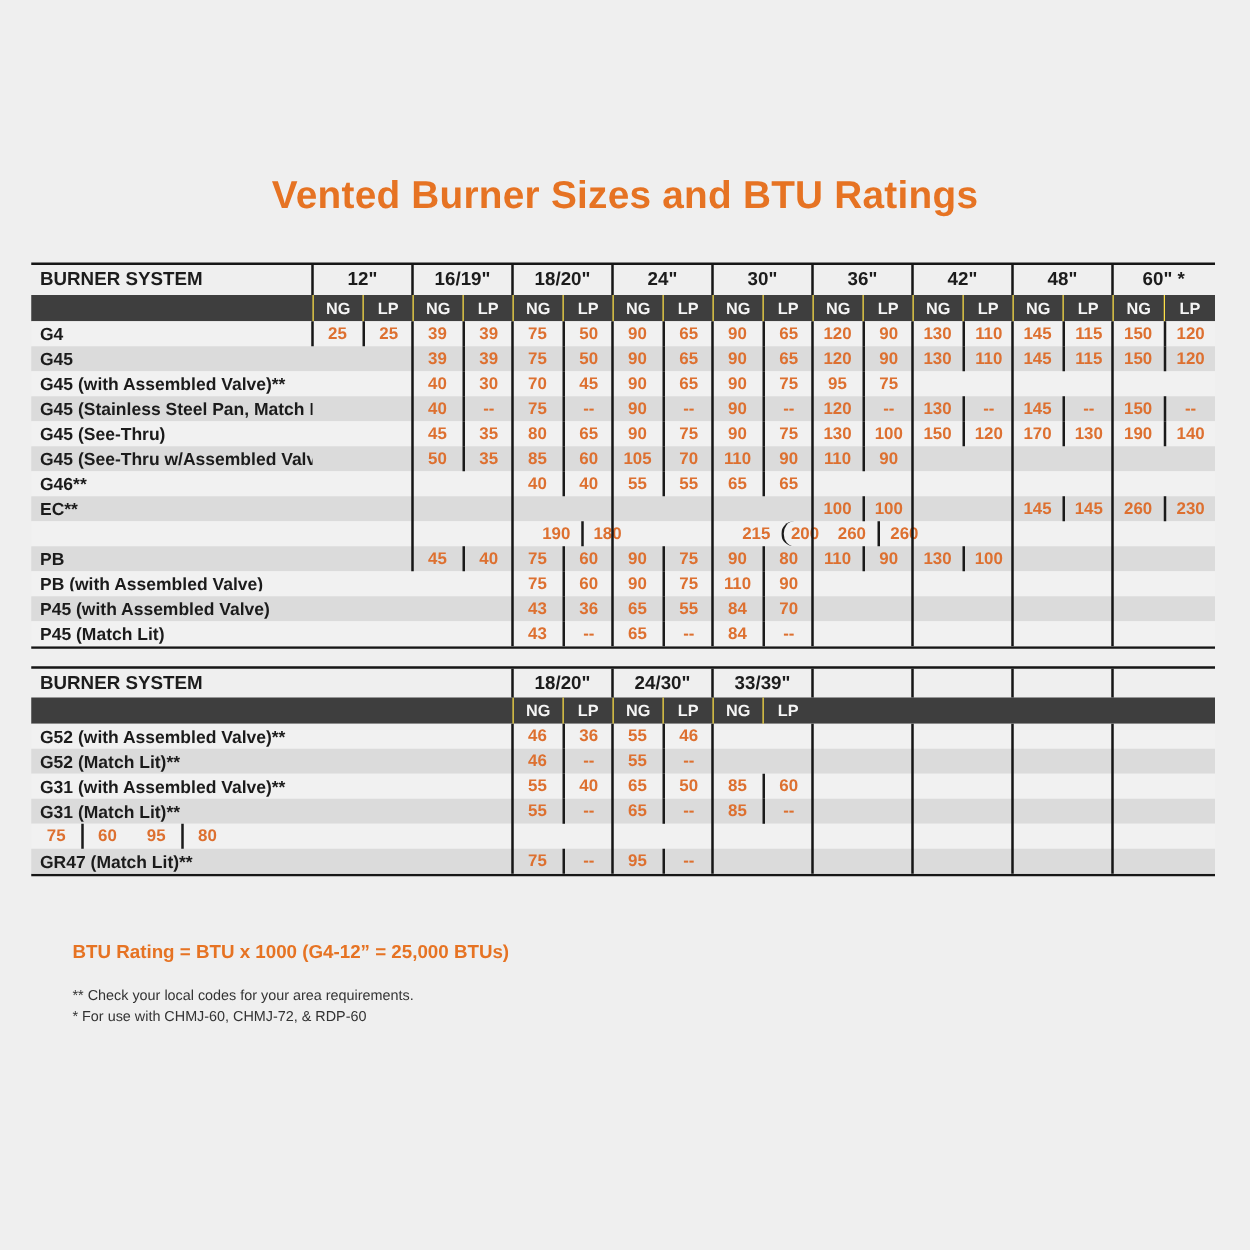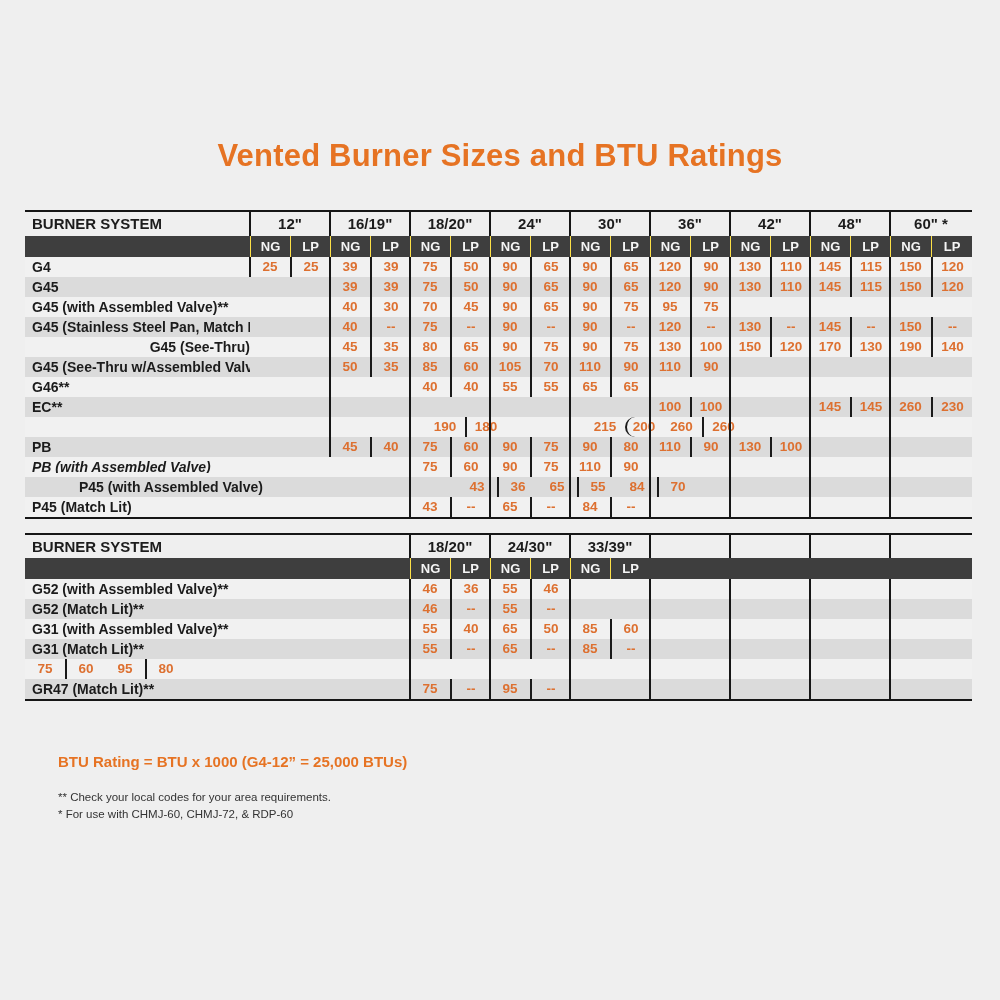--- a/index.html
+++ b/index.html
@@ -162,21 +162,21 @@
         <div class="val" style="width: 40px; height: 20px; line-height: 20px;">120</div>
         <div class="val lpdiv" style="width: 40px; height: 20px; line-height: 20px;">--</div>
         <div class="val" style="width: 40px; height: 20px; line-height: 20px;">130</div>
         <div class="val lpdiv" style="width: 40px; height: 20px; line-height: 20px;">--</div>
         <div class="val" style="width: 40px; height: 20px; line-height: 20px;">145</div>
         <div class="val lpdiv" style="width: 40px; height: 20px; line-height: 20px;">--</div>
         <div class="val" style="width: 41px; height: 20px; line-height: 20px;">150</div>
         <div class="val lpdiv" style="width: 41px; height: 20px; line-height: 20px;">--</div>
       </div>
       <div class="tr body rowA" style="height: 20px; line-height: 20px;">
-        <div class="name" style="width: 225px; height: 20px; line-height: 20px; text-align: right;">G45 (See-Thru)</div>
+        <div class="name" style="width: 225px; height: 20px; line-height: 20px;">G45 (See-Thru)</div>
         <div class="val" style="width: 40px; height: 20px; line-height: 20px;"></div>
         <div class="val" style="width: 40px; height: 20px; line-height: 20px;"></div>
         <div class="val" style="width: 40px; height: 20px; line-height: 20px;">45</div>
         <div class="val lpdiv" style="width: 40px; height: 20px; line-height: 20px;">35</div>
         <div class="val" style="width: 40px; height: 20px; line-height: 20px;">80</div>
         <div class="val lpdiv" style="width: 40px; height: 20px; line-height: 20px;">65</div>
         <div class="val" style="width: 40px; height: 20px; line-height: 20px;">90</div>
         <div class="val lpdiv" style="width: 40px; height: 20px; line-height: 20px;">75</div>
         <div class="val" style="width: 40px; height: 20px; line-height: 20px;">90</div>
         <div class="val lpdiv" style="width: 40px; height: 20px; line-height: 20px;">75</div>
@@ -287,41 +287,41 @@
         <div class="val" style="width: 40px; height: 20px; line-height: 20px;">110</div>
         <div class="val lpdiv" style="width: 40px; height: 20px; line-height: 20px;">90</div>
         <div class="val" style="width: 40px; height: 20px; line-height: 20px;">130</div>
         <div class="val lpdiv" style="width: 40px; height: 20px; line-height: 20px;">100</div>
         <div class="val" style="width: 40px; height: 20px; line-height: 20px;"></div>
         <div class="val" style="width: 40px; height: 20px; line-height: 20px;"></div>
         <div class="val" style="width: 41px; height: 20px; line-height: 20px;"></div>
         <div class="val" style="width: 41px; height: 20px; line-height: 20px;"></div>
       </div>
       <div class="tr body rowA" style="height: 20px; line-height: 20px;">
-        <div class="name" style="width: 225px; height: 16px; line-height: 20px; font-style: italic;">PB (with Assembled Valve)</div>
+        <div class="name" style="width: 225px; height: 16px; line-height: 20px;">PB (with Assembled Valve)</div>
         <div class="val" style="width: 40px; height: 20px; line-height: 20px;"></div>
         <div class="val" style="width: 40px; height: 20px; line-height: 20px;"></div>
         <div class="val" style="width: 40px; height: 20px; line-height: 20px;"></div>
         <div class="val" style="width: 40px; height: 20px; line-height: 20px;"></div>
         <div class="val" style="width: 40px; height: 20px; line-height: 20px;">75</div>
         <div class="val lpdiv" style="width: 40px; height: 20px; line-height: 20px;">60</div>
         <div class="val" style="width: 40px; height: 20px; line-height: 20px;">90</div>
         <div class="val lpdiv" style="width: 40px; height: 20px; line-height: 20px;">75</div>
         <div class="val" style="width: 40px; height: 20px; line-height: 20px;">110</div>
         <div class="val lpdiv" style="width: 40px; height: 20px; line-height: 20px;">90</div>
         <div class="val" style="width: 40px; height: 20px; line-height: 20px;"></div>
         <div class="val" style="width: 40px; height: 20px; line-height: 20px;"></div>
         <div class="val" style="width: 40px; height: 20px; line-height: 20px;"></div>
         <div class="val" style="width: 40px; height: 20px; line-height: 20px;"></div>
         <div class="val" style="width: 40px; height: 20px; line-height: 20px;"></div>
         <div class="val" style="width: 40px; height: 20px; line-height: 20px;"></div>
         <div class="val" style="width: 41px; height: 20px; line-height: 20px;"></div>
         <div class="val" style="width: 41px; height: 20px; line-height: 20px;"></div>
       </div>
-      <div class="tr body rowB" style="height: 20px; line-height: 20px; padding-left: 47px;">
+      <div class="tr body rowB" style="height: 20px; line-height: 20px;">
         <div class="name" style="width: 225px; height: 20px; line-height: 20px;">P45 (with Assembled Valve)</div>
         <div class="val" style="width: 40px; height: 20px; line-height: 20px;"></div>
         <div class="val" style="width: 40px; height: 20px; line-height: 20px;"></div>
         <div class="val" style="width: 40px; height: 20px; line-height: 20px;"></div>
         <div class="val" style="width: 40px; height: 20px; line-height: 20px;"></div>
         <div class="val" style="width: 40px; height: 20px; line-height: 20px;">43</div>
         <div class="val lpdiv" style="width: 40px; height: 20px; line-height: 20px;">36</div>
         <div class="val" style="width: 40px; height: 20px; line-height: 20px;">65</div>
         <div class="val lpdiv" style="width: 40px; height: 20px; line-height: 20px;">55</div>
         <div class="val" style="width: 40px; height: 20px; line-height: 20px;">84</div>

